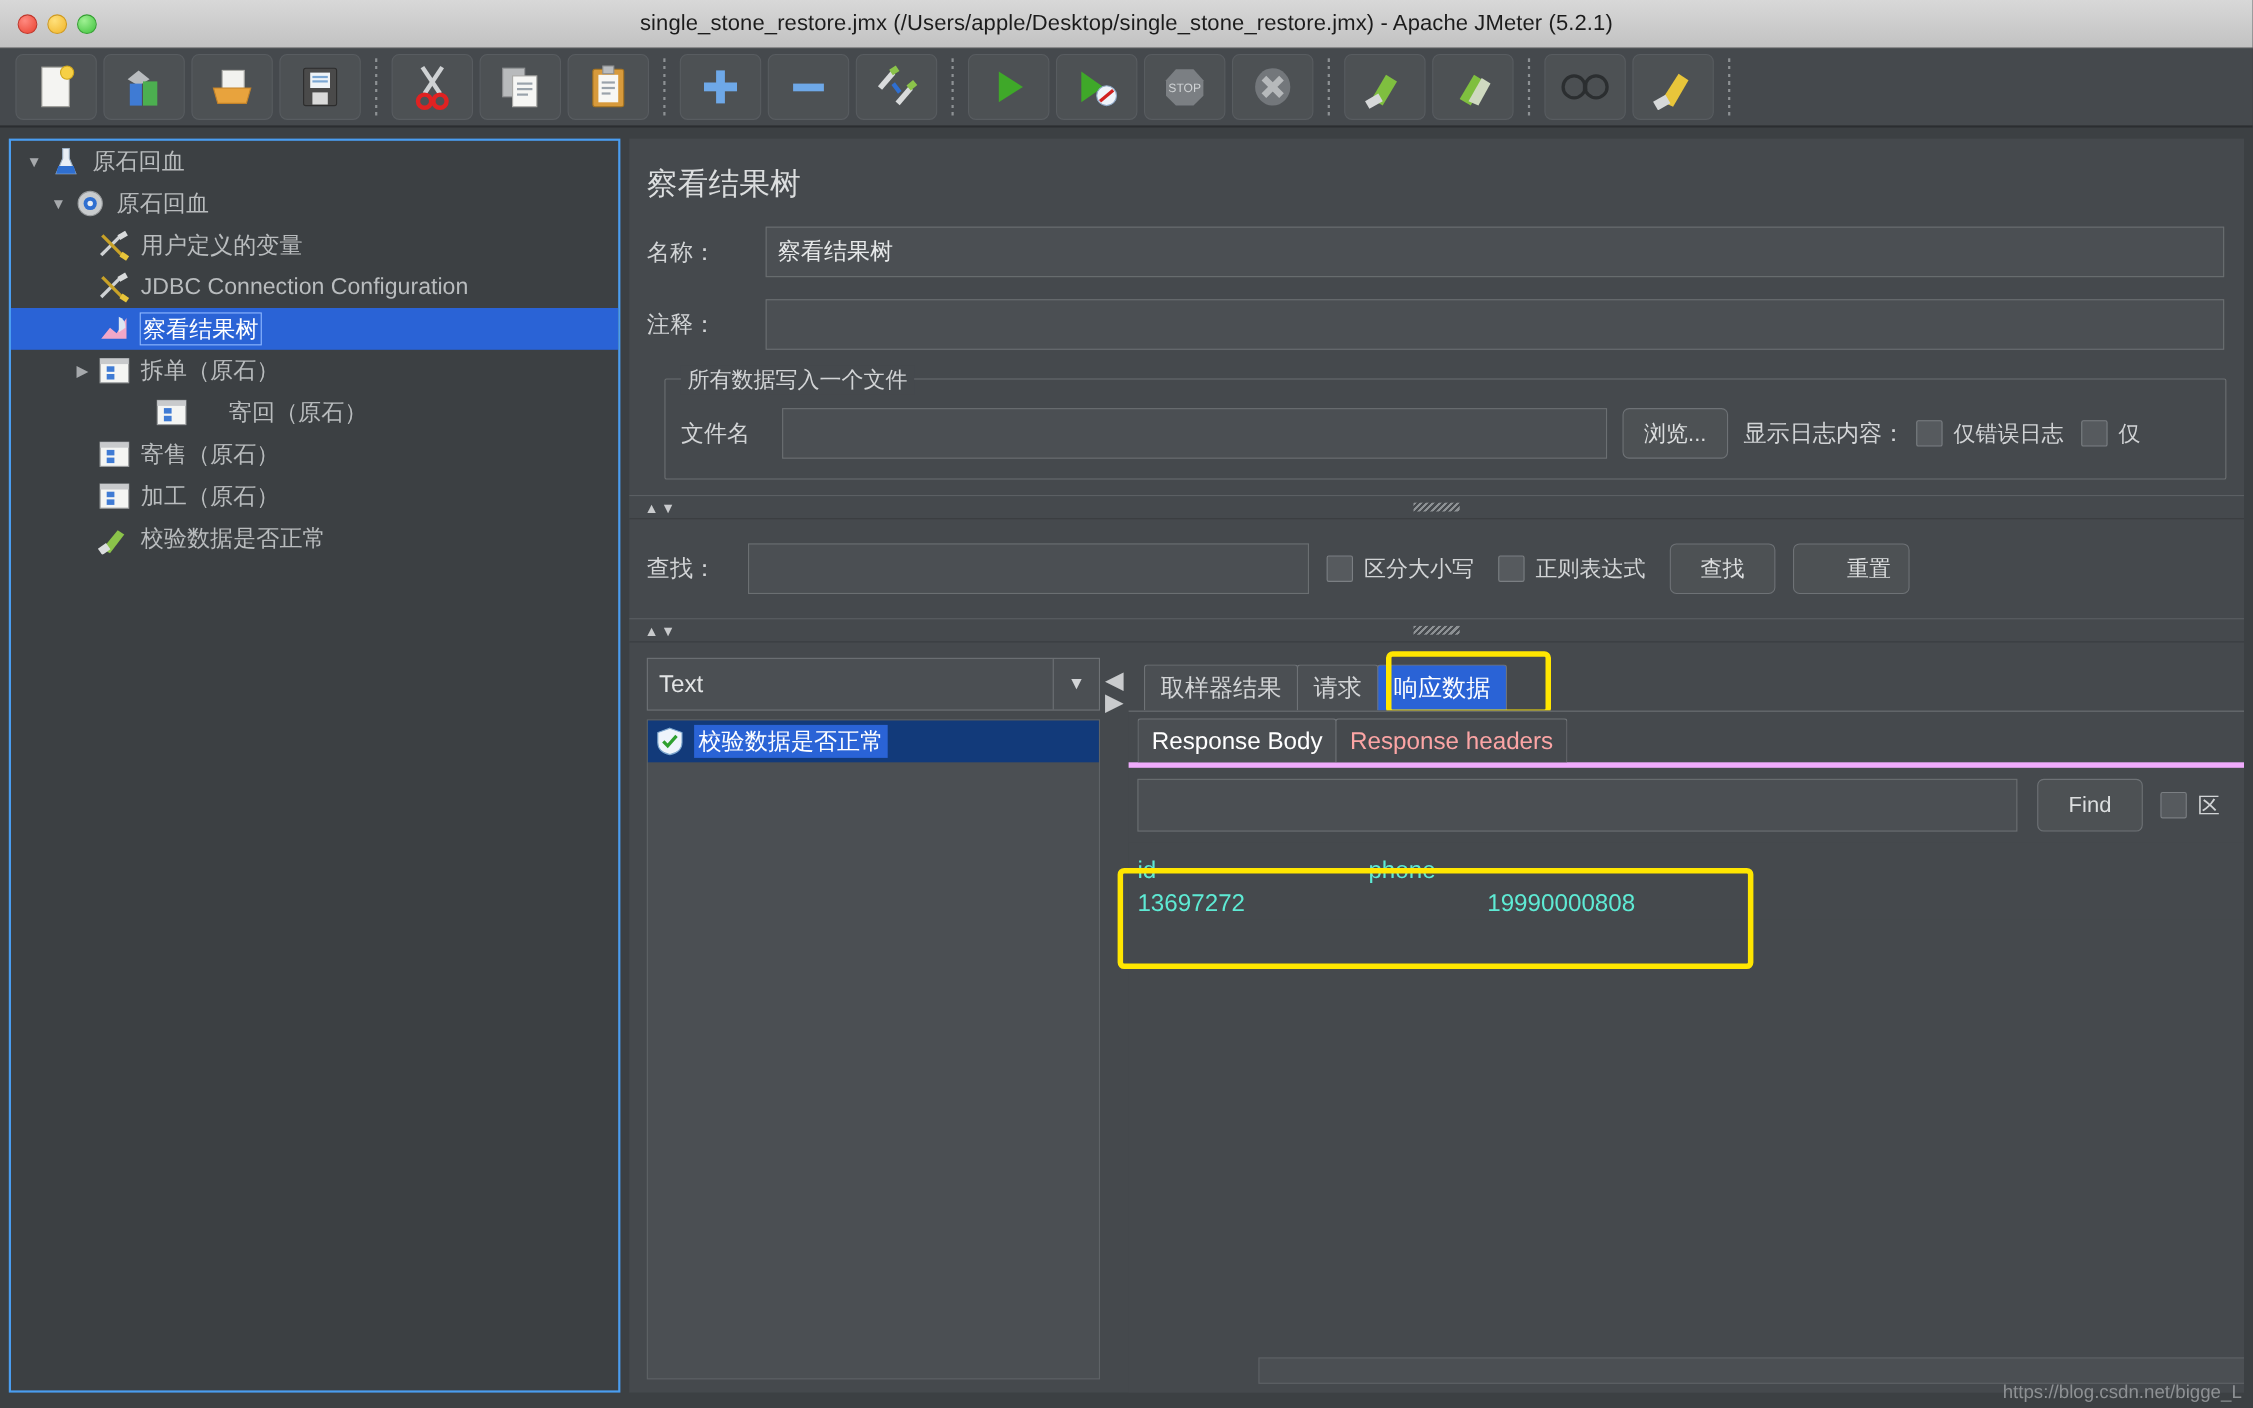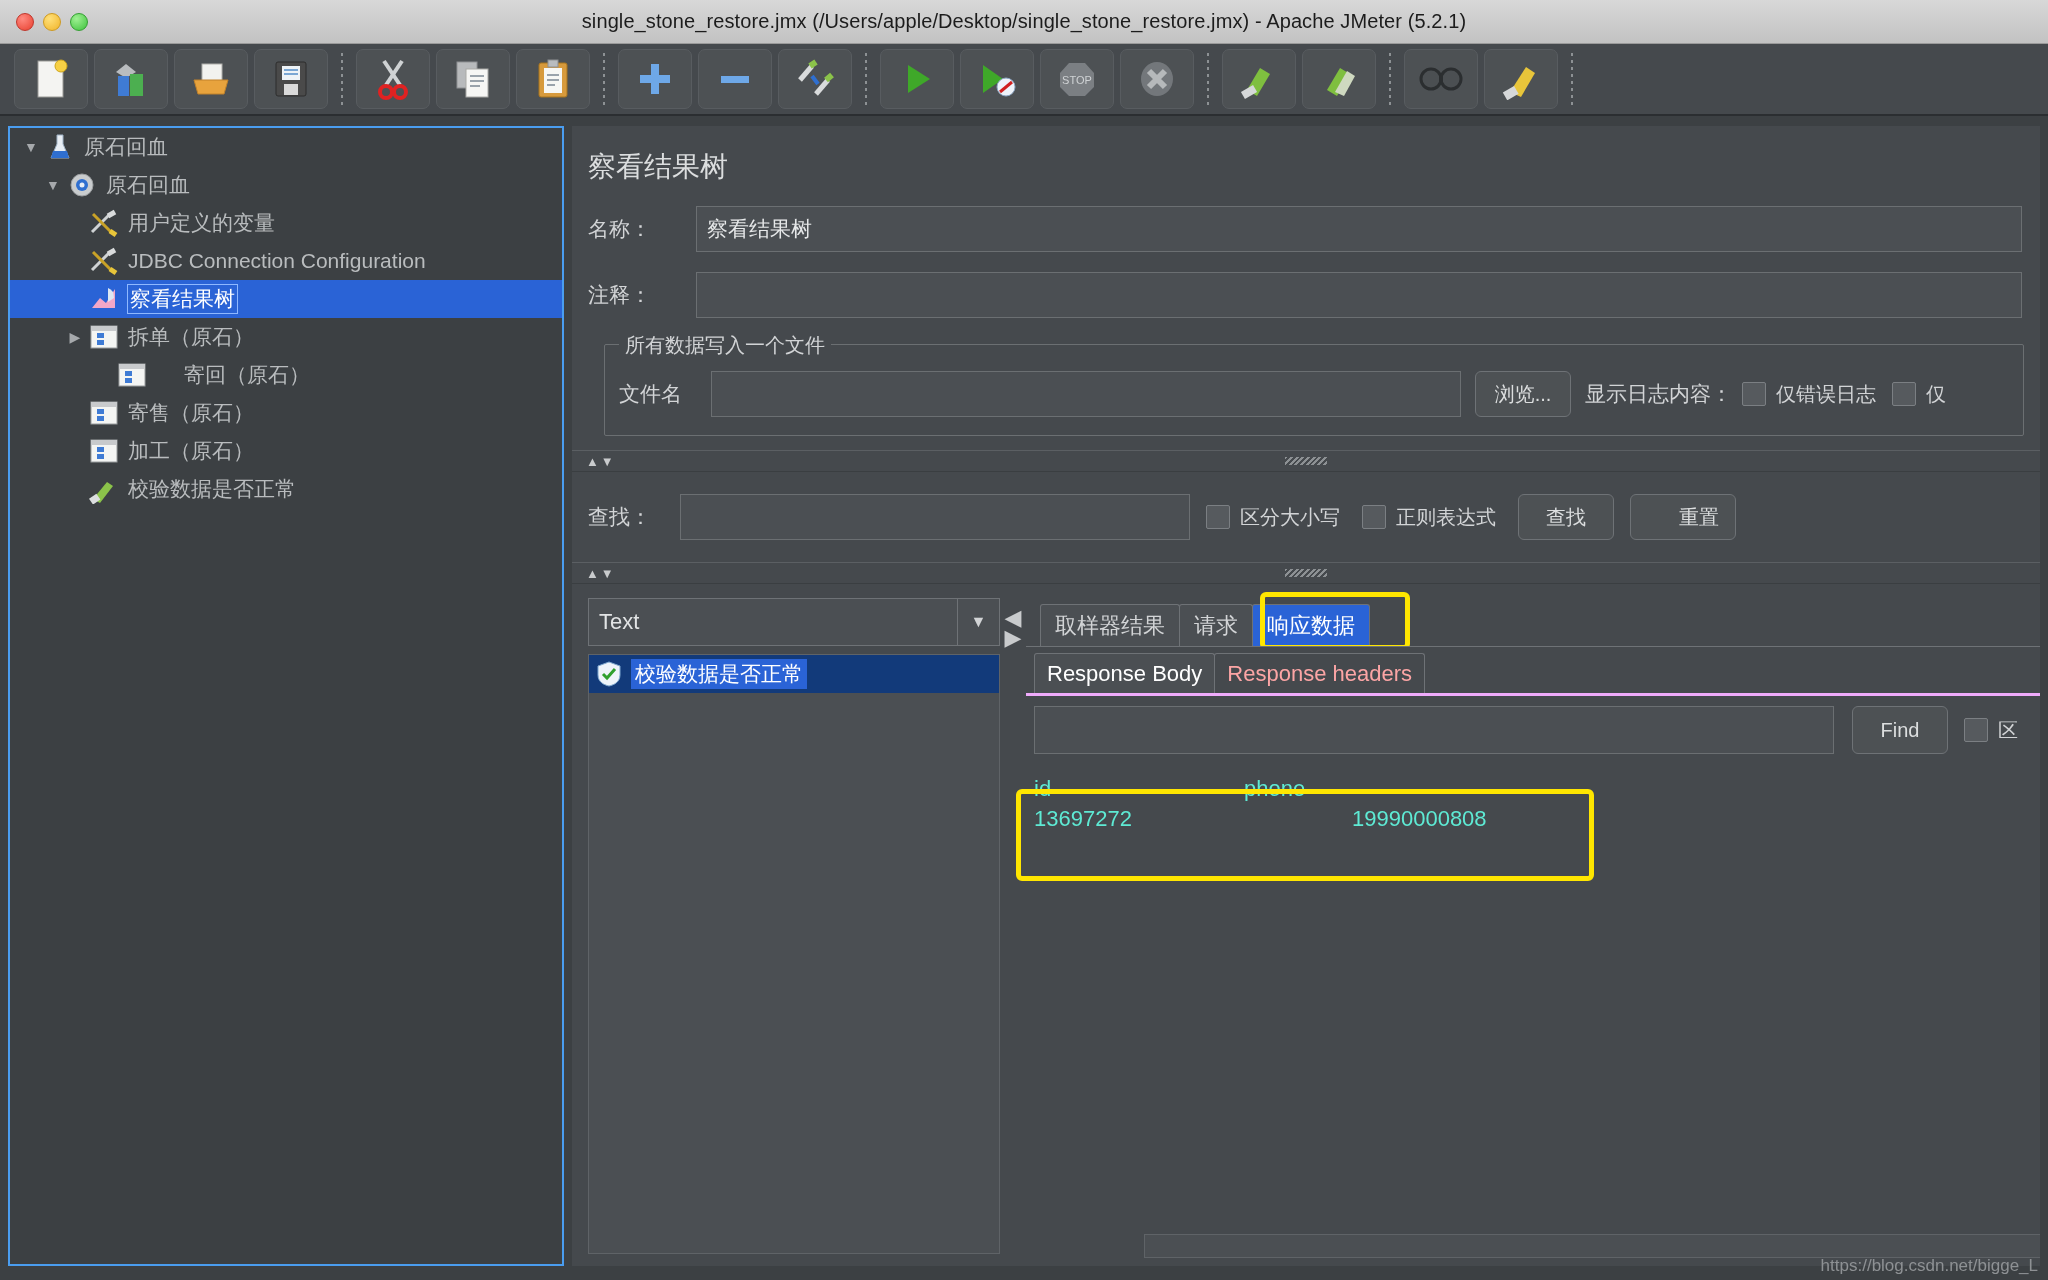--- a/index.html
+++ b/index.html
@@ -347,21 +347,21 @@
         <div class="tree-row" style="padding-left: 52px;">
           <span class="twisty">▶</span>
           <span class="tnode-icon"><svg width="32" height="30" viewBox="0 0 32 30">
               <rect x="3" y="4" width="26" height="22" fill="#f4f5f3" stroke="#9a9d9f"></rect>
               <rect x="3" y="4" width="26" height="5" fill="#c8cacc"></rect>
               <rect x="9" y="11" width="7" height="5" fill="#3f7bd4"></rect>
               <rect x="9" y="18" width="7" height="5" fill="#3f7bd4"></rect>
             </svg></span>
           <span class="tl">拆单（原石）</span>
         </div>
-        <div class="tree-row" style="padding-left: 52px; gap: 28px;">
+        <div class="tree-row" style="padding-left: 76px; gap: 28px;">
           <span class="twisty none">·</span>
           <span class="tnode-icon"><svg width="32" height="30" viewBox="0 0 32 30">
               <rect x="3" y="4" width="26" height="22" fill="#f4f5f3" stroke="#9a9d9f"></rect>
               <rect x="3" y="4" width="26" height="5" fill="#c8cacc"></rect>
               <rect x="9" y="11" width="7" height="5" fill="#3f7bd4"></rect>
               <rect x="9" y="18" width="7" height="5" fill="#3f7bd4"></rect>
             </svg></span>
           <span class="tl">寄回（原石）</span>
         </div>
         <div class="tree-row" style="padding-left: 52px;">
@@ -477,21 +477,21 @@
           </div>
         <div class="hl-box" style="left:234px; top:-6px; width:150px; height:58px;"></div>
 
         <div style="border-top:1px solid #6e7276; background:#45494d; height:688px; position:relative;">
 
           <div style="display:flex; margin:6px 0 0 8px;" id="sub-tabs">
               <div class="subtab active">Response Body</div>
               <div class="subtab">Response headers</div>
             </div>
 
-          <div style="display:flex; align-items:center; border-top:3px solid #f0abfc; padding:10px 8px;">
+          <div style="display:flex; align-items:center; border-top:5px solid #f0abfc; padding:10px 8px;">
             <div class="finput" style="flex:0 0 800px; height:48px; line-height:46px;"></div>
             <div class="btn" style="height:48px;">Find</div>
             <div class="cb" style="margin-left:16px;"></div>
             <div class="ck-label">区</div>
           </div>
 
           <div class="body-area">
             <div class="mono-row">
               <span class="col-a">id</span>
               <span>phone</span>

